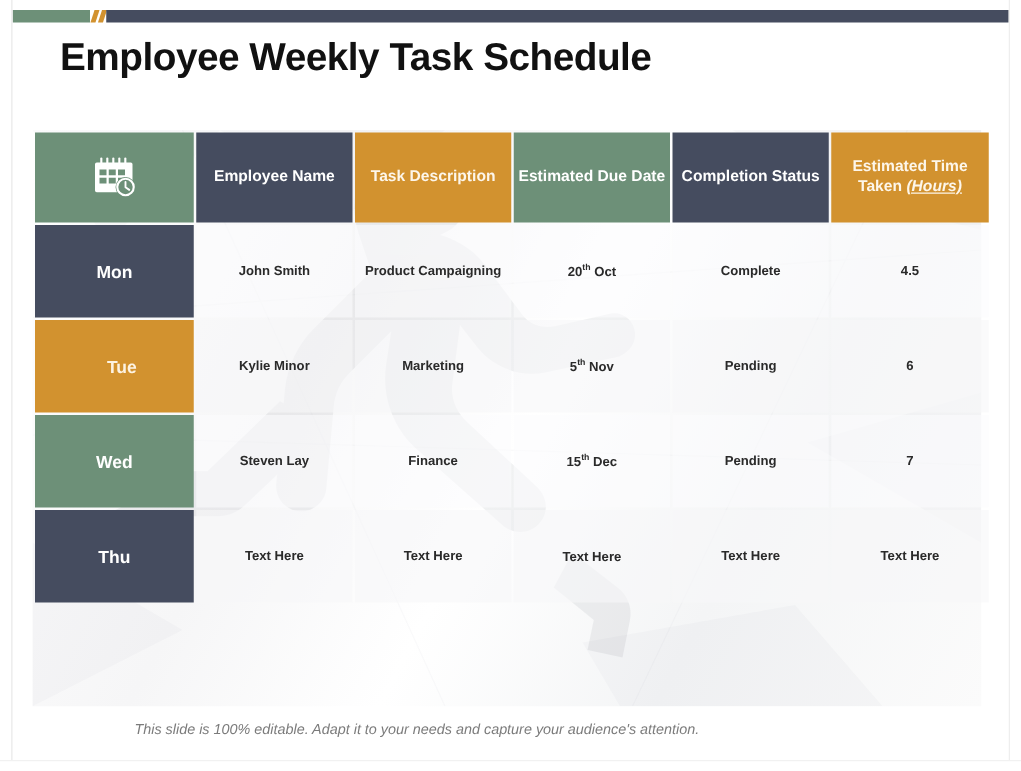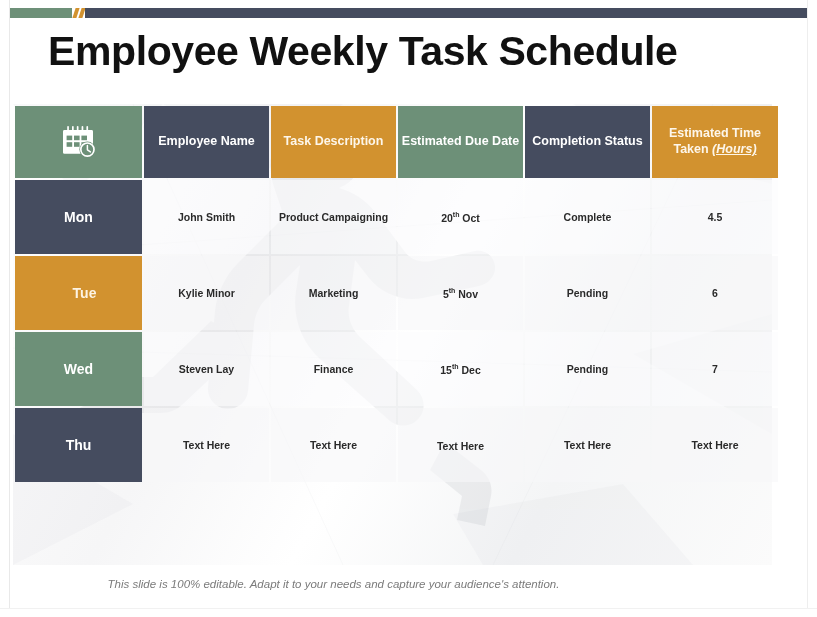--- a/index.html
+++ b/index.html
@@ -72,31 +72,31 @@
     transform: skewX(-18deg);
   }
   .topbar-slash.s1 { left: 64px; }
   .topbar-slash.s2 { left: 70px; }
 
   
   .title {
     position: absolute;
     left: 48px;
     top: 28px;
-    font-size: 41px;
+    font-size: 31px;
     font-weight: bold;
     color: #111111;
     letter-spacing: -0.4px;
     white-space: nowrap;
   }
 
   
   .table-wrap {
     position: absolute;
-    left: 13px;
+    left: 26px;
     top: 104px;
     width: 759px;
     height: 461px;
   }
 
   
   .watermark {
     position: absolute;
     left: 0; top: 0;
     width: 759px; height: 461px;

